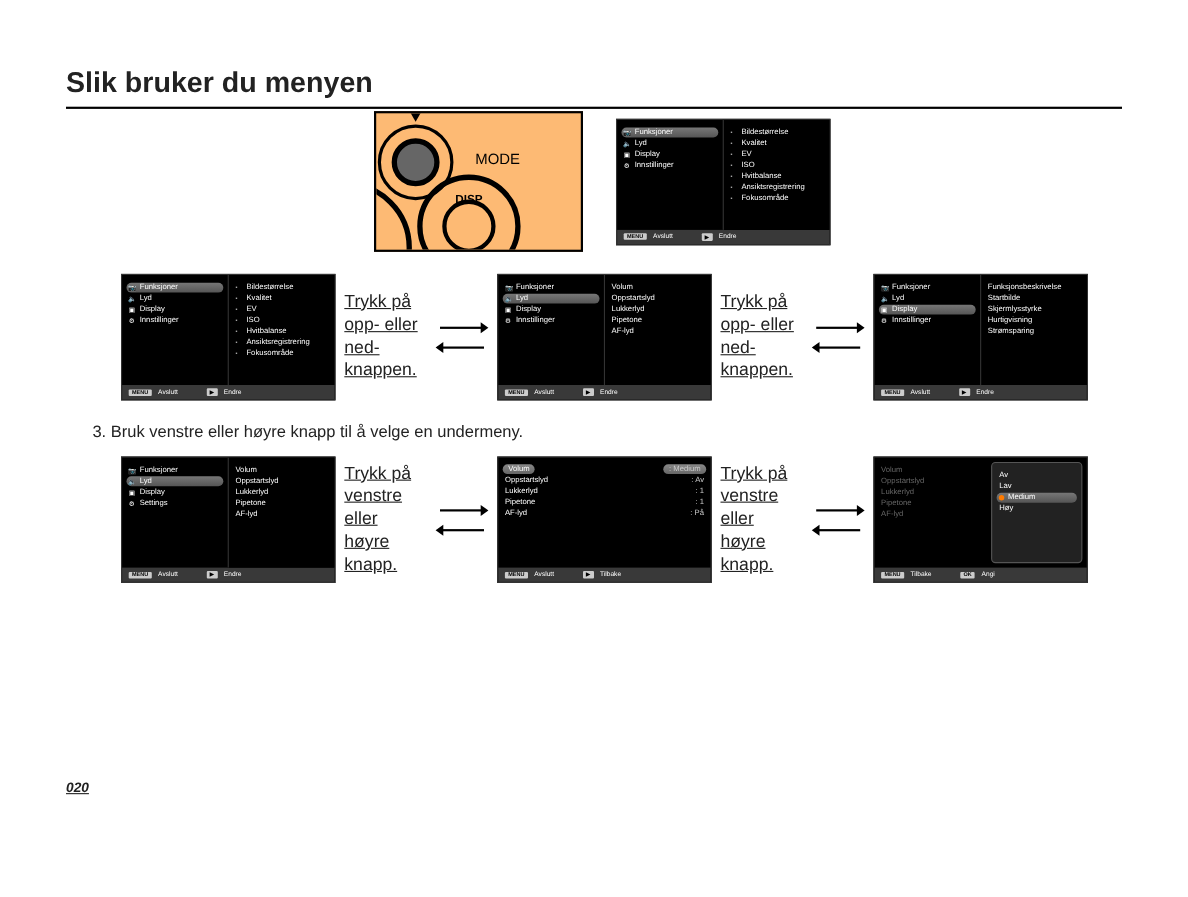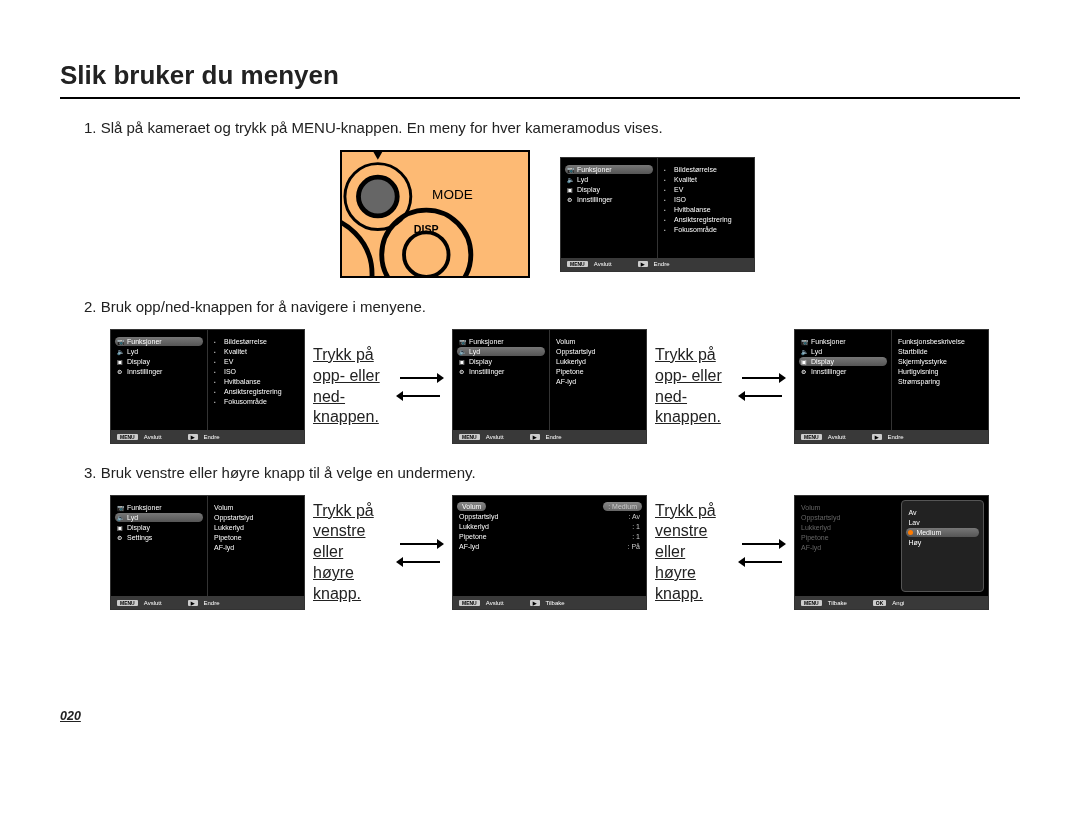--- a/index.html
+++ b/index.html
@@ -176,21 +176,20 @@
       display:flex;
       justify-content:space-between;
     }
   </style>
 </head>
 <body>
 
 <div class="page">
   <h1>Slik bruker du menyen</h1>
 
-  <p class="step">1. Slå på kameraet og trykk på MENU-knappen. En meny for hver kameramodus vises.</p>
 
   <div class="row" style="margin-left:280px;gap:30px;">
 
     <div class="camera-diagram">
       <svg viewBox="0 0 190 128">
         <circle cx="36" cy="46" r="34" fill="none" stroke="#000" stroke-width="3"></circle>
         <circle cx="36" cy="46" r="20" fill="#666" stroke="#000" stroke-width="5"></circle>
         <path d="M 36 8 L 28 -6 L 44 -6 Z" fill="#000"></path>
         <text x="38" y="-2" font-size="12" text-anchor="start">MENU</text>
         <text x="92" y="48" font-size="14">MODE</text>
@@ -255,21 +254,20 @@
       <div class="status-bar">
         <span class="sb-key">MENU</span>
           <span>Avslutt</span>
         <span style="flex:0 0 14px"></span>
         <span class="sb-key">▶</span>
           <span>Endre</span>
       </div>
     </div>
   </div>
 
-  <p class="step">2. Bruk opp/ned-knappen for å navigere i menyene.</p>
 
   <div class="row row2">
 
     <div class="screen">
       <div class="screen-body">
         <div class="screen-pane">
           <div class="menu-item selected">
               <span class="mi-icon camera"></span>
               <span>Funksjoner</span>
             </div>

